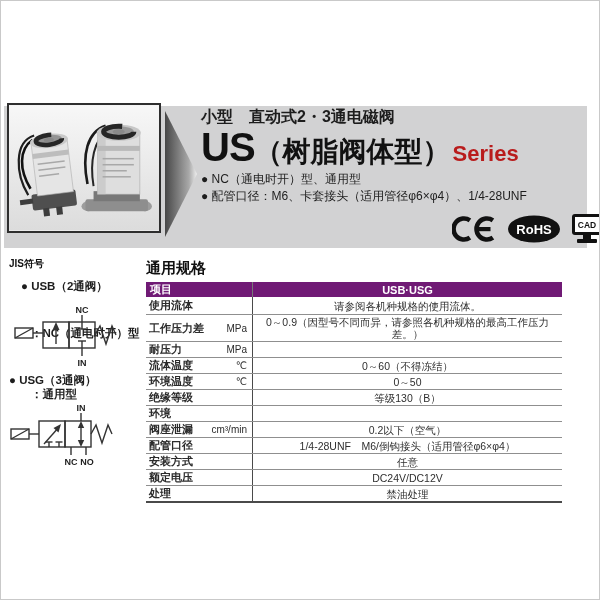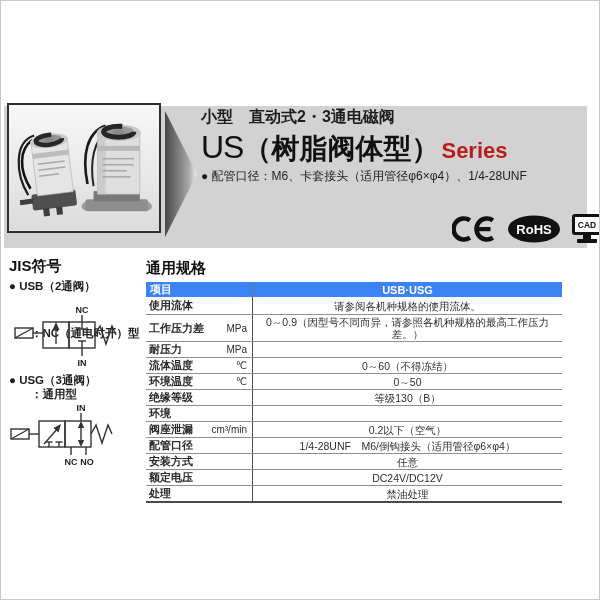--- a/index.html
+++ b/index.html
@@ -12,35 +12,35 @@
   .band{position:absolute;left:3px;top:105px;width:583px;height:142px;background:#d2d2d3;}
   .photo-frame{
     position:absolute;left:6px;top:102px;width:154px;height:130px;
     border:2px solid #2e2e2e;background:#f2f2f2;box-sizing:border-box;
   }
   .photo-frame svg{display:block;width:100%;height:100%;}
   .big-arrow{position:absolute;left:164px;top:110px;}
   .header-text{position:absolute;left:200px;top:107px;width:386px;}
   .category{font-size:16px;font-weight:700;color:#1d1d1d;line-height:17px;}
   .title-row{display:flex;align-items:baseline;margin-top:1px;white-space:nowrap;}
-  .title-us{font-size:32px;font-weight:400;letter-spacing:-1px;color:#111;line-height:42px;}
+  .title-us{font-size:40px;font-weight:700;letter-spacing:-1px;color:#111;line-height:42px;}
   .title-paren{font-size:28px;font-weight:800;color:#111;}
   .title-series{font-size:22px;font-weight:700;color:#b91c1c;margin-left:2px;}
   .hdr-bullet{font-size:12px;font-weight:500;color:#1d1d1d;line-height:17px;white-space:nowrap;}
   .certs{position:absolute;left:451px;top:212px;display:flex;align-items:center;gap:9px;}
   
-  .jis-title{position:absolute;left:8px;top:256px;font-size:15px;font-weight:800;color:#111;}
+  .jis-title{position:absolute;left:8px;top:256px;font-size:10px;font-weight:800;color:#111;}
   .jis-line{position:absolute;font-size:11.5px;font-weight:700;color:#1d1d1d;white-space:nowrap;}
   .jis-svg{position:absolute;}
   .sym{stroke:#333;stroke-width:1.4;fill:none;}
   .symtext{font-size:9px;font-weight:700;fill:#222;stroke:none;}
   
   .spec-title{position:absolute;left:145px;top:258px;font-size:15px;font-weight:800;color:#111;}
   .spec-table{position:absolute;left:145px;top:281px;width:416px;border-bottom:2px solid #4a4a4a;}
-  .spec-head{display:flex;background:#3b82f6;color:#fff;font-size:11px;font-weight:700;min-height:15px;align-items:center;}
+  .spec-head{display:flex;background:#701a75;color:#fff;font-size:11px;font-weight:700;min-height:15px;align-items:center;}
   .spec-head .h1{width:107px;padding-left:4px;box-sizing:border-box;border-right:1px solid #777;}
   .spec-head .h2{flex:1;text-align:center;}
   .spec-row{display:flex;border-top:1px solid #8f8f8f;min-height:15px;align-items:stretch;}
   .spec-row:first-child{border-top:none;}
   .spec-rows .spec-row:nth-child(1){min-height:17px;}
   .spec-rows .spec-row:nth-child(2){min-height:23px;}
   .spec-item{width:107px;box-sizing:border-box;border-right:1px solid #4a4a4a;
     display:flex;justify-content:space-between;align-items:center;padding:0 5px 0 3px;}
   .spec-label{font-size:11px;font-weight:700;color:#2b2b2b;white-space:nowrap;}
   .spec-unit{font-size:10px;color:#2b2b2b;}
@@ -109,20 +109,21 @@
   <polygon points="0,0 32,63 0,126" fill="url(#agrad)"></polygon>
 </svg>
 
 <div class="header-text">
   <div class="category">小型　直动式2・3通电磁阀</div>
   <div class="title-row">
     <span class="title-us">US</span>
     <span class="title-paren">（树脂阀体型）</span>
     <span class="title-series">Series</span>
   </div>
+  <div class="hdr-bullet">● NC（通电时开）型、通用型</div>
   <div class="hdr-bullet">● 配管口径：M6、卡套接头（适用管径φ6×φ4）、1/4-28UNF</div>
 </div>
 
 <div class="certs">
   <svg width="46" height="30">
     <path d="M 17.9,6.3 A 10.5 10.5 0 1 0 17.9,23.7" stroke="#111" stroke-width="4.6" fill="none"></path>
     <path d="M 40.9,6.3 A 10.5 10.5 0 1 0 40.9,23.7" stroke="#111" stroke-width="4.6" fill="none"></path>
     <rect x="24" y="13" width="14.5" height="4.2" fill="#111"></rect>
   </svg>
   <svg width="54" height="30">
@@ -132,21 +133,21 @@
   <svg width="34" height="32">
     <rect x="2" y="1" width="30" height="21" rx="3" fill="#111"></rect>
     <rect x="5" y="4" width="24" height="15" fill="#fff"></rect>
     <text x="17" y="15" text-anchor="middle" font-size="8.5" font-weight="700" fill="#111">CAD</text>
     <rect x="13" y="22" width="8" height="4" fill="#111"></rect>
     <rect x="7" y="26" width="20" height="4" rx="1" fill="#111"></rect>
   </svg>
 </div>
 
 <div class="jis-title">JIS符号</div>
-<div class="jis-line" style="left:8px;top:278px;">● USB（2通阀）</div>
+<div class="jis-line" style="left:20px;top:278px;">● USB（2通阀）</div>
 <div class="jis-line" style="left:30px;top:292px;margin-top:33px;">：NC（通电时开）型</div>
 
 <svg class="jis-svg" style="left:12px;top:305px;" width="118" height="64" viewBox="0 0 118 64">
   <rect class="sym" x="2" y="22" width="18" height="10"></rect>
   <line class="sym" x1="2" y1="32" x2="20" y2="22"></line>
   <line class="sym" x1="20" y1="27" x2="30" y2="27"></line>
   <rect class="sym" x="30" y="16" width="26" height="26"></rect>
   <rect class="sym" x="56" y="16" width="26" height="26"></rect>
   <line class="sym" x1="43" y1="38" x2="43" y2="22"></line>
   <polygon points="43,16 39.5,24 46.5,24" fill="#333"></polygon>

